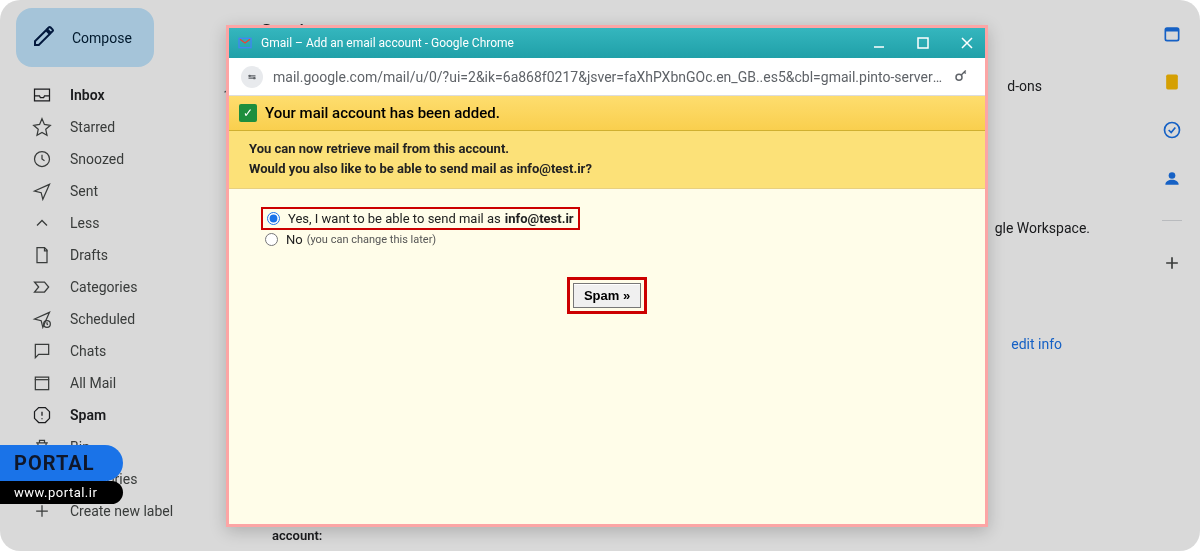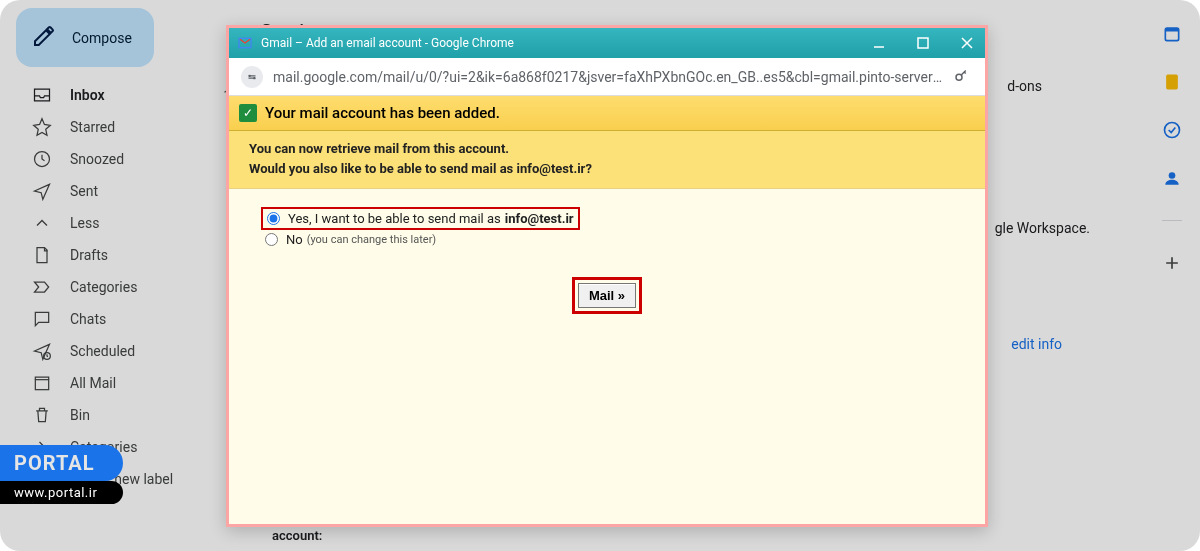--- a/index.html
+++ b/index.html
@@ -18,21 +18,21 @@
 .nav-item.active { font-weight: 600; color: #202124; }
 .nav-item .icon { width: 20px; height: 20px; margin-right: 18px; display: flex; align-items: center; justify-content: center; flex-shrink: 0; }
 .nav-item .icon svg { width: 20px; height: 20px; stroke: #444746; fill: none; stroke-width: 1.5; }
 .nav-item.active .icon svg { stroke: #202124; }
 .nav-item .label { flex: 1; }
 .nav-item .count { font-size: 12px; color: #5f6368; }
 .nav-item.active .count { font-weight: 600; }
 
 
 .portal-badge { position: absolute; left: 0; top: 445px; z-index: 200; }
-.portal-top { background: #1a73e8; color: #e5e5e5; font-weight: 700; font-size: 20px; padding: 6px 28px 6px 14px; border-radius: 0 20px 20px 0; letter-spacing: 1px; }
+.portal-top { background: #1a73e8; color: #0f172a; font-weight: 700; font-size: 20px; padding: 6px 28px 6px 14px; border-radius: 0 20px 20px 0; letter-spacing: 1px; }
 .portal-bottom { background: #000; color: #fff; font-size: 13px; padding: 4px 20px 4px 14px; border-radius: 0 16px 16px 0; margin-top: 0px; letter-spacing: 0.5px;}
 
 
 .bg-content { position: absolute; left: 260px; top: 20px; font-size: 22px; color: #202124; }
 .bg-workspace { position: absolute; right: 110px; top: 220px; font-size: 14px; color: #202124; }
 .bg-editinfo { position: absolute; right: 138px; top: 336px; font-size: 14px; color: #1a73e8; }
 .bg-addons { position: absolute; right: 158px; top: 78px; font-size: 14px; color: #202124; }
 .bg-account { position: absolute; left: 272px; top: 528px; font-size: 13px; font-weight: 600; color: #202124; }
 
 
@@ -138,43 +138,52 @@
       <span class="icon">
           <svg viewBox="0 0 24 24">
             <path d="M3 6h12l5 6-5 6H3l5-6z"></path>
           </svg>
         </span>
       <span class="label">Categories</span>
     </li>
     <li class="nav-item">
       <span class="icon">
           <svg viewBox="0 0 24 24">
-            <path d="M4 4h16v12H8l-4 4z"></path>
-          </svg>
-        </span>
-      <span class="label">Chats</span>
-    </li>
-    <li class="nav-item">
-      <span class="icon">
-          <svg viewBox="0 0 24 24">
             <path d="M3 12l18-8-8 18-2-8z"></path>
             <circle cx="18" cy="18" r="4"></circle>
             <path d="M18 16v2l1 1"></path>
           </svg>
         </span>
       <span class="label">Scheduled</span>
     </li>
     <li class="nav-item">
       <span class="icon">
           <svg viewBox="0 0 24 24">
+            <path d="M4 4h16v12H8l-4 4z"></path>
+          </svg>
+        </span>
+      <span class="label">Chats</span>
+    </li>
+    <li class="nav-item">
+      <span class="icon">
+          <svg viewBox="0 0 24 24">
             <rect x="4" y="8" width="16" height="12"></rect>
             <path d="M4 8V5h16v3"></path>
           </svg>
         </span>
       <span class="label">All Mail</span>
+    </li>
+    <li class="nav-item active">
+      <span class="icon">
+          <svg viewBox="0 0 24 24">
+            <path d="M8 3h8l5 5v8l-5 5H8l-5-5V8z M12 8v5 M12 16v1"></path>
+          </svg>
+        </span>
+      <span class="label">Spam</span>
+      <span class="count">4</span>
     </li>
     <li class="nav-item">
       <span class="icon">
           <svg viewBox="0 0 24 24">
             <path d="M5 7h14 M9 7V4h6v3 M7 7l1 13h8l1-13"></path>
           </svg>
         </span>
       <span class="label">Bin</span>
     </li>
     <li class="nav-item">
@@ -287,21 +296,21 @@
         <span class="email-bold">info@test.ir</span>
       </label>
       <label class="radio-row">
         <input type="radio" name="sendas" style="">
         <span>No</span>
         <span class="hint">(you can change this later)</span>
       </label>
     </div>
     <div class="next-wrap">
       <span class="next-highlight">
-        <button class="next-btn">Mail »</button>
+        <button class="next-btn">Spam »</button>
       </span>
     </div>
   </div>
 </div>
 
 <div class="portal-badge">
   <div class="portal-top">PORTAL</div>
   <div class="portal-bottom">www.portal.ir</div>
 </div>
 

